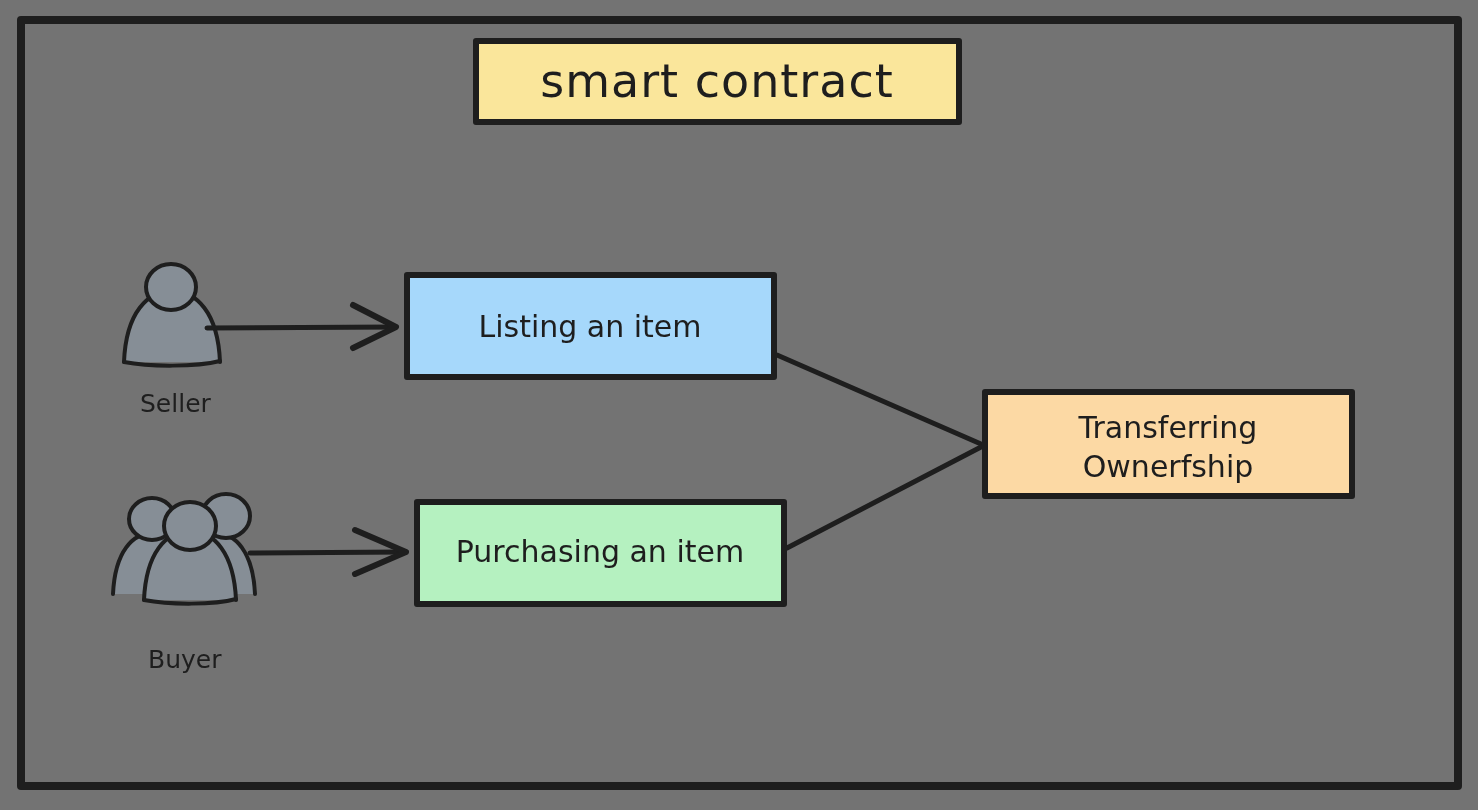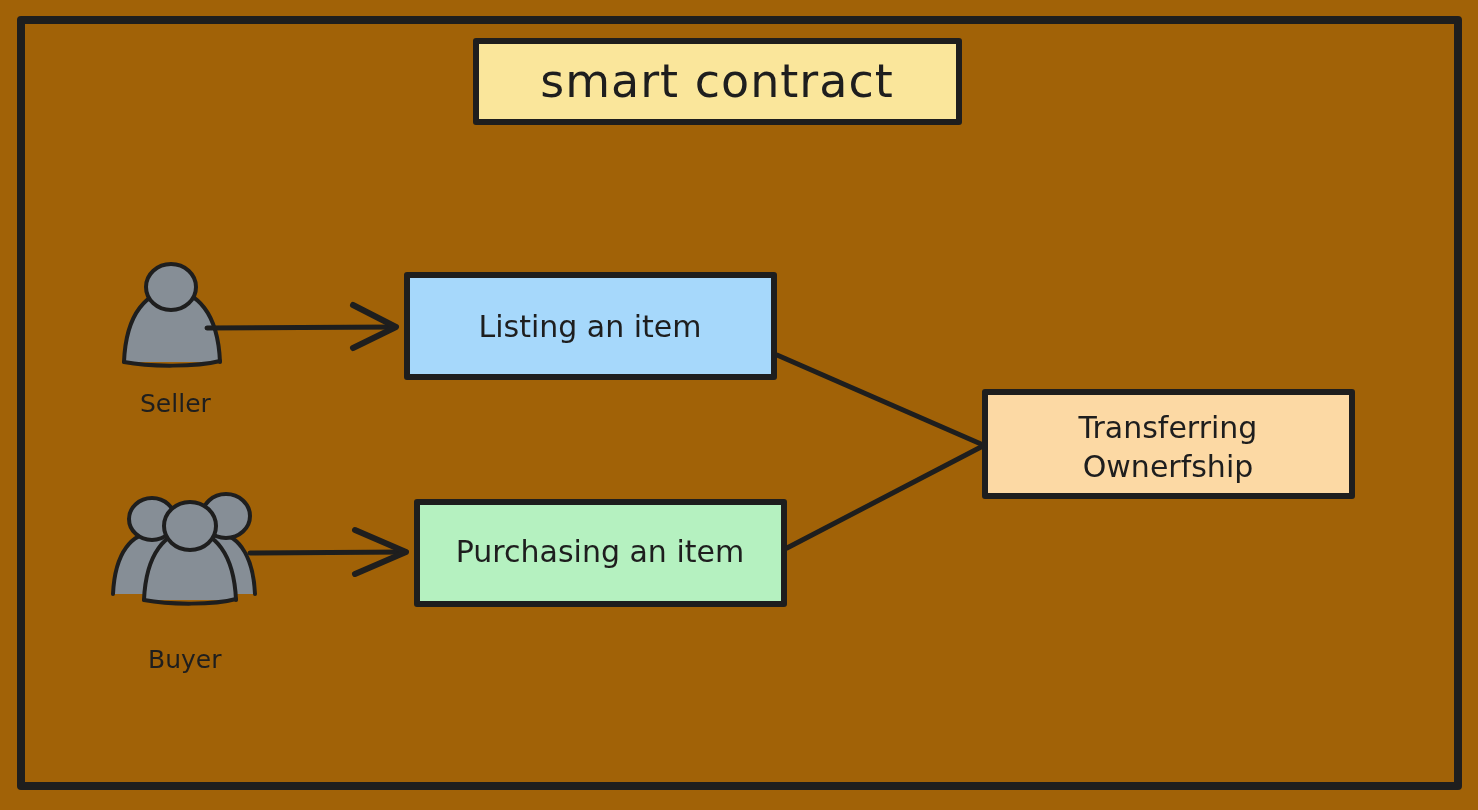--- a/index.html
+++ b/index.html
@@ -8,21 +8,21 @@
     padding: 0;
     background: #ffffff;
   }
   body {
     font-family: "DejaVu Sans", sans-serif;
   }
   #canvas {
     position: relative;
     width: 1478px;
     height: 810px;
-    background: #a16207;
+    background: #737373;
     overflow: hidden;
   }
   #diagram-svg {
     position: absolute;
     left: 0;
     top: 0;
     width: 1478px;
     height: 810px;
   }
   .hand-text {

